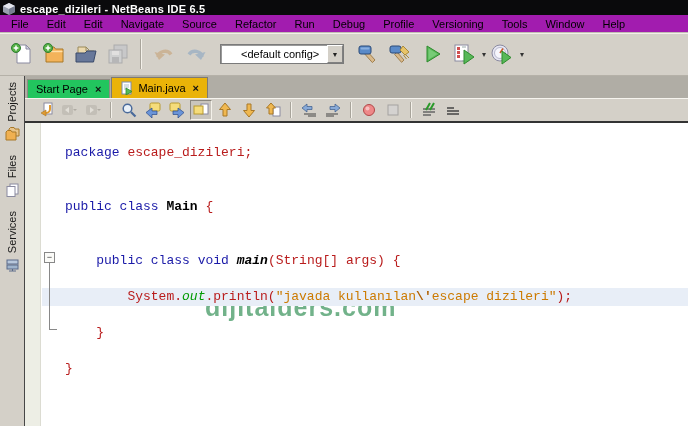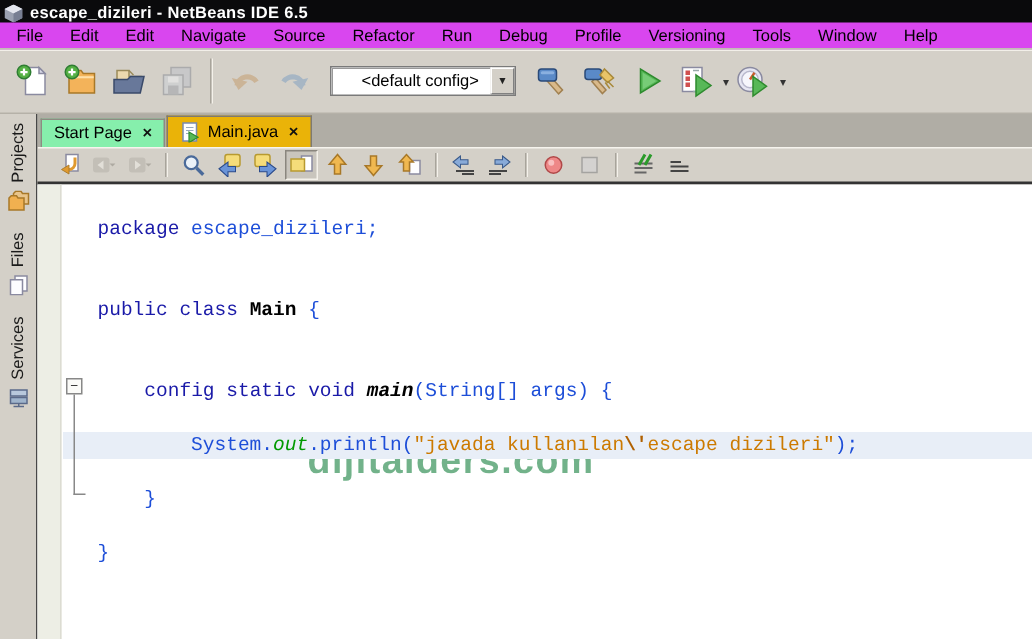--- a/index.html
+++ b/index.html
@@ -6,21 +6,21 @@
   html,body { width:688px; height:426px; }
   body { font-family:"Liberation Sans", sans-serif; font-size:11px; color:#000; background:#d4d0c8; overflow:hidden; }
   #frame { position:relative; width:688px; height:426px; background:#d4d0c8; }
 
   
   #titlebar { position:absolute; top:0; left:0; right:0; height:18px; background:#0a0a0c;
               display:flex; align-items:center; padding-left:3px; }
   #titlebar .ttext { color:#fff; font-weight:bold; font-size:11px; margin-left:5px; letter-spacing:.2px; }
 
   
-  #menubar { position:absolute; top:15px; left:0; right:0; height:18px; background:#d946ef;
+  #menubar { position:absolute; top:15px; left:0; right:0; height:18px; background:#a21caf;
              display:flex; align-items:center; padding-left:2px; border-bottom:1px solid #c2bdb4; }
   .menu-item { padding:2px 9px; cursor:default; }
 
   
   #toolbar { position:absolute; top:33px; left:0; right:0; height:43px; background:#d4d0c8;
              display:flex; align-items:center; padding-left:6px;
              box-shadow:inset 0 1px 0 #f2efe9; border-bottom:1px solid #b5b1a8; }
   .tbtn { width:30px; height:30px; display:flex; align-items:center; justify-content:center; margin:0 1px; }
   .tsep { width:2px; height:30px; margin:0 6px; border-left:1px solid #a8a49b; border-right:1px solid #f4f1ea; }
   .combo { display:flex; align-items:center; height:20px; width:124px; background:#fff;
@@ -39,41 +39,41 @@
              display:flex; flex-direction:column; align-items:center; padding-top:6px; }
   .vtab { display:flex; flex-direction:column; align-items:center; margin-bottom:14px; cursor:default; }
   .vtab-label { writing-mode:vertical-rl; transform:rotate(180deg); font-size:11px; color:#1a1a1a; margin-bottom:5px; }
 
   
   #main { flex:1; display:flex; flex-direction:column; min-width:0; }
 
   
   #tabstrip { height:22px; background:#b0ada5; display:flex; align-items:flex-end; padding-left:2px; }
   .doc-tab { display:flex; align-items:center; height:19px; padding:0 8px; margin-right:1px;
-             background:#86efac; border:1px solid #8e8a82; border-bottom:none; font-size:11px; cursor:default; }
+             background:#22c55e; border:1px solid #8e8a82; border-bottom:none; font-size:11px; cursor:default; }
   .doc-tab.active { background:#eab308; height:21px; border-color:#7e7a72; }
   .tab-close { font-weight:bold; margin-left:7px; font-size:11px; color:#111; cursor:pointer; }
   .tab-ficon { margin-right:5px; display:flex; }
 
   
   #edtoolbar { height:25px; background:#d4d0c8; display:flex; align-items:center; padding-left:8px;
                box-shadow:inset 0 1px 0 #f6f4ee; border-bottom:2px solid #333; }
   .ebtn { width:22px; height:20px; display:flex; align-items:center; justify-content:center; margin:0 1px; }
   .ebtn.pressed { border:1px solid #8a867e; border-right-color:#f4f1ea; border-bottom-color:#f4f1ea; background:#c9c5bd; }
   .esep { width:2px; height:16px; margin:0 5px; border-left:1px solid #a8a49b; border-right:1px solid #f4f1ea; }
 
   
   #editor { flex:1; position:relative; background:#fff; overflow:hidden; }
   #gutter { position:absolute; left:0; top:0; bottom:0; width:16px; background:#edeee5; border-right:1px solid #dcdcd2; }
   #code-area { position:absolute; left:17px; top:0; right:0; bottom:0; padding-top:21px;
                font-family:"Liberation Mono","DejaVu Sans Mono",monospace; font-size:13px; line-height:18px; }
   .code-line { height:18px; white-space:pre; padding-left:23px; }
   .code-line.hl { background:#e8eef7; }
   .tk-kw  { color:#1a1aa8; }
-  .tk-pl  { color:#1d4ed8; }
+  .tk-pl  { color:#b91c1c; }
   .tk-cls { color:#000; font-weight:bold; }
   .tk-mth { color:#000; font-weight:bold; font-style:italic; }
   .tk-fld { color:#009a00; font-style:italic; }
   .tk-str { color:#cc7a00; }
   .tk-esc { color:#b06000; font-weight:bold; }
 
   
   #fold-box { position:absolute; left:19px; top:129px; width:11px; height:11px; background:#fbfbf8;
               border:1px solid #888; font-size:9px; line-height:9px; text-align:center; color:#333; cursor:pointer; }
   #fold-line { position:absolute; left:24px; top:140px; width:1px; height:67px; background:#888; }
@@ -356,21 +356,21 @@
       <div id="editor">
         <div id="gutter"></div>
         <div id="watermark">dijitalders.com</div>
         <div id="code-area">
             <div class="code-line"><span class="tk-kw">package</span><span class="tk-pl"> escape_dizileri;</span></div>
             <div class="code-line">&nbsp;</div>
             <div class="code-line">&nbsp;</div>
             <div class="code-line"><span class="tk-kw">public class</span><span class="tk-pl"> </span><span class="tk-cls">Main</span><span class="tk-pl"> {</span></div>
             <div class="code-line">&nbsp;</div>
             <div class="code-line">&nbsp;</div>
-            <div class="code-line"><span class="tk-pl">    </span><span class="tk-kw">config static void</span><span class="tk-pl"> </span><span class="tk-mth">main</span><span class="tk-pl">(String[] args) {</span></div>
+            <div class="code-line"><span class="tk-pl">    </span><span class="tk-kw">public class void</span><span class="tk-pl"> </span><span class="tk-mth">main</span><span class="tk-pl">(String[] args) {</span></div>
             <div class="code-line">&nbsp;</div>
             <div class="code-line hl"><span class="tk-pl">        System.</span><span class="tk-fld">out</span><span class="tk-pl">.println(</span><span class="tk-str">"javada kullanılan</span><span class="tk-esc">\'</span><span class="tk-str">escape dizileri"</span><span class="tk-pl">);</span></div>
             <div class="code-line">&nbsp;</div>
             <div class="code-line"><span class="tk-pl">    }</span></div>
             <div class="code-line">&nbsp;</div>
             <div class="code-line"><span class="tk-pl">}</span></div>
           </div>
         <div id="fold-box">−</div>
         <div id="fold-line"></div>
         <div id="fold-tick"></div>

